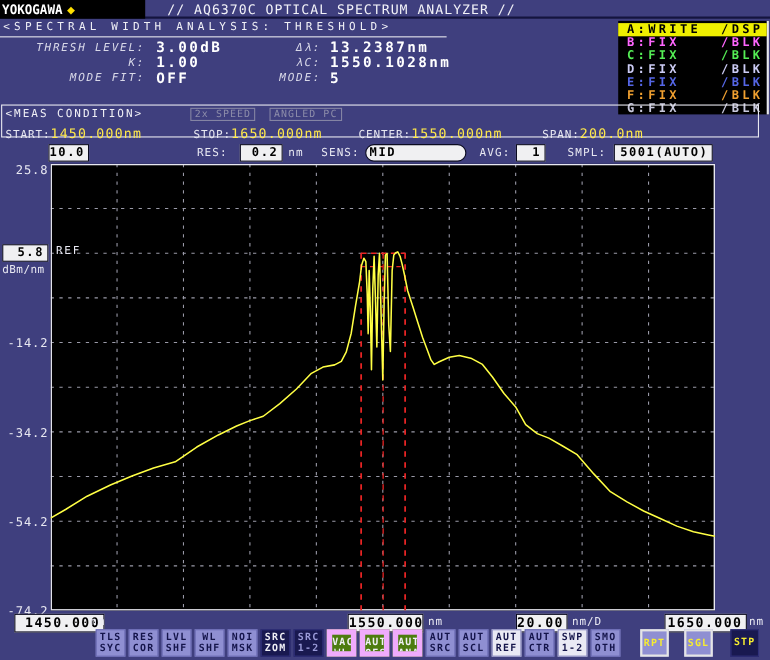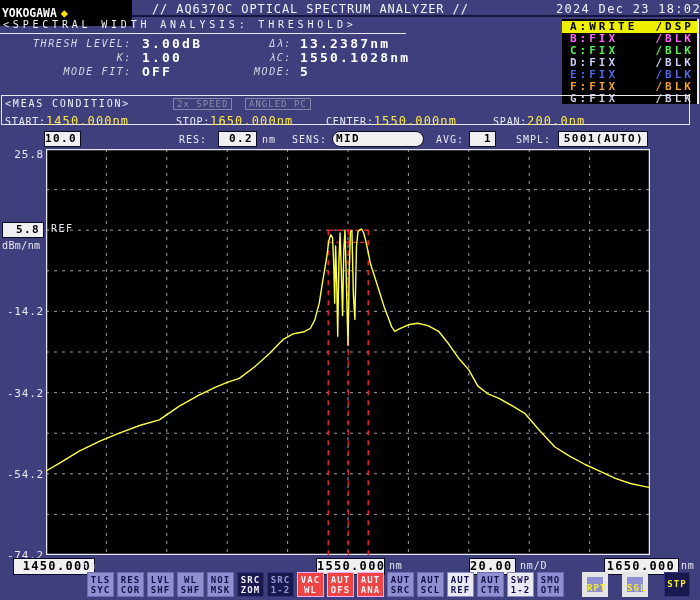--- a/index.html
+++ b/index.html
@@ -6,21 +6,21 @@
   html,body { background:#202048; }
   .screen {
     position:relative; width:700px; height:600px; overflow:hidden;
     background:#3f3f7e;
     font-family:"DejaVu Sans Mono","Liberation Mono",monospace;
     color:#e8e8f2;
   }
   
   .titlebar { position:absolute; left:0; top:0; width:700px; height:17px;
     background:#3f3f7e; border-bottom:2px solid #14143e; }
-  .logo-chip { position:absolute; left:0; top:0; width:132px; height:26px;
+  .logo-chip { position:absolute; left:0; top:0; width:132px; height:17px;
     background:#000; display:flex; align-items:center; }
   .logo-text { color:#fff; font-weight:bold; font-size:12px; letter-spacing:0px;
     padding-left:2px; transform:scaleX(0.95); transform-origin:left; }
   .logo-diamond { color:#ffe000; font-size:12px; margin-left:1px; }
   .tb-title { position:absolute; left:152px; top:2px; font-size:12px; letter-spacing:0.9px; color:#f2f2f8; white-space:nowrap; }
   .tb-date { position:absolute; left:556px; top:2px; font-size:12px; letter-spacing:1.3px; color:#f2f2f8; white-space:nowrap; }
   
   .an-header { position:absolute; left:3px; top:19px; font-size:10px; letter-spacing:3.8px; white-space:nowrap; color:#f0f0f6; }
   .an-underline { position:absolute; left:0; top:33px; width:406px; height:1px; background:#e8e8f0; }
   .an-label { position:absolute; font-size:10px; letter-spacing:1.6px; color:#d8d8e8; text-align:right; white-space:nowrap;font-style:italic; }
@@ -54,39 +54,38 @@
   .yunit { position:absolute; left:2px; top:240px; font-size:10px; letter-spacing:0.4px; color:#e8e8f2; }
   
   .x-box { top:558px; font-size:12px; letter-spacing:1.3px; height:17px; line-height:15px; }
   .x-unit { position:absolute; top:560px; font-size:10px; letter-spacing:0.8px; color:#e8e8f2; white-space:nowrap; }
   
   .tbtn { position:absolute; top:572px; width:27px; height:25px; font-size:9px; font-weight:bold;
     letter-spacing:1.1px; line-height:10px; text-align:center; padding-top:2px; cursor:default; white-space:nowrap; overflow:hidden; }
   .tbtn.lt  { background:#8f8fd2; color:#14144a; border:1px solid #6c6cb4; }
   .tbtn.dk  { background:#191950; color:#f0f0f6; border:1px solid #30307a; }
   .tbtn.dkp { background:#191950; color:#9a9ad8; border:1px solid #30307a; }
-  .tbtn.dkb { background:#ef4444; color:#f0f0f6; border:1px solid #f0abfc; }
+  .tbtn.dkb { background:#4d7c0f; color:#f0f0f6; border:5px solid #f0abfc; }
   .tbtn.wh  { background:#e9e9f4; color:#14144a; border:1px solid #8a8ac0; }
   .rbtn { position:absolute; top:572px; width:26px; height:25px; font-size:9px; font-weight:bold;
     letter-spacing:1.1px; text-align:center; line-height:23px; cursor:default; }
-  .rbtn.ylt { background:#8f8fd2; color:#f6ec30; border:5px solid #e5e5e5; }
+  .rbtn.ylt { background:#8f8fd2; color:#f6ec30; border:2px solid #e5e5e5; }
   .rbtn.ydk { background:#191950; color:#f6ec30; border:1px solid #30307a; }
 </style>
 </head>
 <body>
 
 <div class="screen">
 
   <div class="titlebar">
     <div class="logo-chip">
       <span class="logo-text">YOKOGAWA</span>
       <span class="logo-diamond">◆</span>
     </div>
     <span class="tb-title">// AQ6370C OPTICAL SPECTRUM ANALYZER //</span>
-    <span class="tb-date">2024 Dec 23 18:02</span>
   </div>
 
   <div>
     <div class="an-header">&lt;SPECTRAL WIDTH ANALYSIS: THRESHOLD&gt;</div>
     <div class="an-underline"></div>
     <div id="analysis-rows">
         <div class="an-label" style="left:0px; width:132px; top:38px;">THRESH LEVEL:</div>
         <div class="an-value" style="left:142px; top:36px;">3.00dB</div>
         <div class="an-label" style="left:200px; width:92px; top:38px;">Δλ:</div>
         <div class="an-value" style="left:300px; top:36px;">13.2387nm</div>

